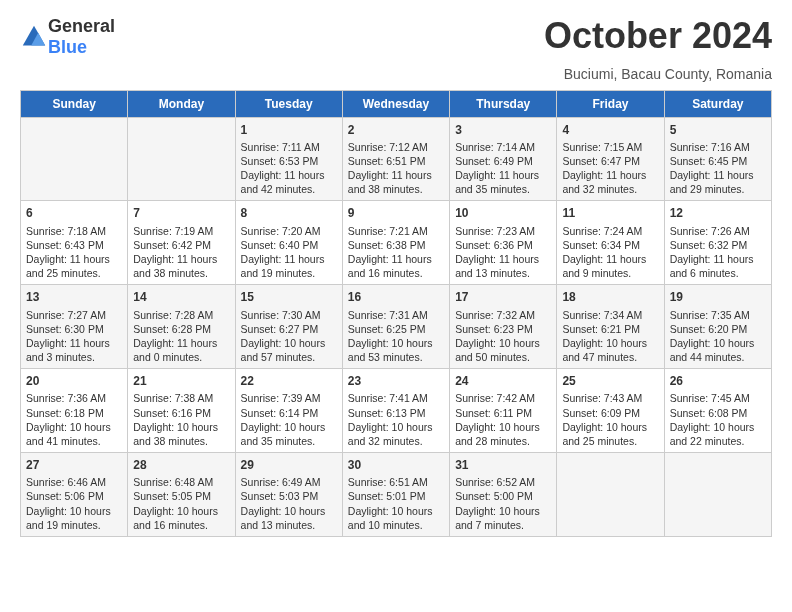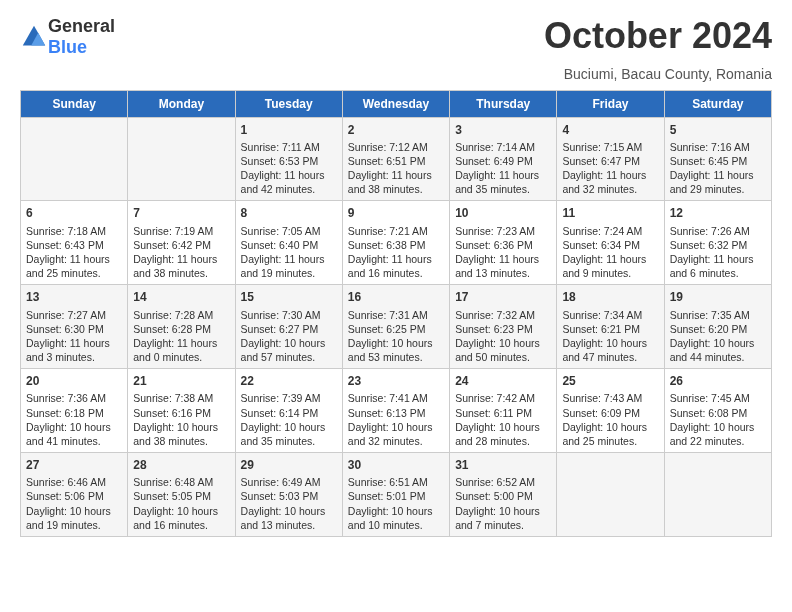--- a/index.html
+++ b/index.html
@@ -125,21 +125,21 @@
         <td class="cell-empty"></td>
         <td><span class="day-number">1</span><span>Sunrise: 7:11 AM</span><br><span>Sunset: 6:53 PM</span><br><span>Daylight: 11 hours and 42 minutes.</span></td>
         <td><span class="day-number">2</span><span>Sunrise: 7:12 AM</span><br><span>Sunset: 6:51 PM</span><br><span>Daylight: 11 hours and 38 minutes.</span></td>
         <td><span class="day-number">3</span><span>Sunrise: 7:14 AM</span><br><span>Sunset: 6:49 PM</span><br><span>Daylight: 11 hours and 35 minutes.</span></td>
         <td><span class="day-number">4</span><span>Sunrise: 7:15 AM</span><br><span>Sunset: 6:47 PM</span><br><span>Daylight: 11 hours and 32 minutes.</span></td>
         <td><span class="day-number">5</span><span>Sunrise: 7:16 AM</span><br><span>Sunset: 6:45 PM</span><br><span>Daylight: 11 hours and 29 minutes.</span></td>
       </tr>
       <tr>
         <td><span class="day-number">6</span><span>Sunrise: 7:18 AM</span><br><span>Sunset: 6:43 PM</span><br><span>Daylight: 11 hours and 25 minutes.</span></td>
         <td><span class="day-number">7</span><span>Sunrise: 7:19 AM</span><br><span>Sunset: 6:42 PM</span><br><span>Daylight: 11 hours and 38 minutes.</span></td>
-        <td><span class="day-number">8</span><span>Sunrise: 7:05 AM</span><br><span>Sunset: 6:40 PM</span><br><span>Daylight: 11 hours and 19 minutes.</span></td>
+        <td><span class="day-number">8</span><span>Sunrise: 7:20 AM</span><br><span>Sunset: 6:40 PM</span><br><span>Daylight: 11 hours and 19 minutes.</span></td>
         <td><span class="day-number">9</span><span>Sunrise: 7:21 AM</span><br><span>Sunset: 6:38 PM</span><br><span>Daylight: 11 hours and 16 minutes.</span></td>
         <td><span class="day-number">10</span><span>Sunrise: 7:23 AM</span><br><span>Sunset: 6:36 PM</span><br><span>Daylight: 11 hours and 13 minutes.</span></td>
         <td><span class="day-number">11</span><span>Sunrise: 7:24 AM</span><br><span>Sunset: 6:34 PM</span><br><span>Daylight: 11 hours and 9 minutes.</span></td>
         <td><span class="day-number">12</span><span>Sunrise: 7:26 AM</span><br><span>Sunset: 6:32 PM</span><br><span>Daylight: 11 hours and 6 minutes.</span></td>
       </tr>
       <tr>
         <td><span class="day-number">13</span><span>Sunrise: 7:27 AM</span><br><span>Sunset: 6:30 PM</span><br><span>Daylight: 11 hours and 3 minutes.</span></td>
         <td><span class="day-number">14</span><span>Sunrise: 7:28 AM</span><br><span>Sunset: 6:28 PM</span><br><span>Daylight: 11 hours and 0 minutes.</span></td>
         <td><span class="day-number">15</span><span>Sunrise: 7:30 AM</span><br><span>Sunset: 6:27 PM</span><br><span>Daylight: 10 hours and 57 minutes.</span></td>
         <td><span class="day-number">16</span><span>Sunrise: 7:31 AM</span><br><span>Sunset: 6:25 PM</span><br><span>Daylight: 10 hours and 53 minutes.</span></td>

